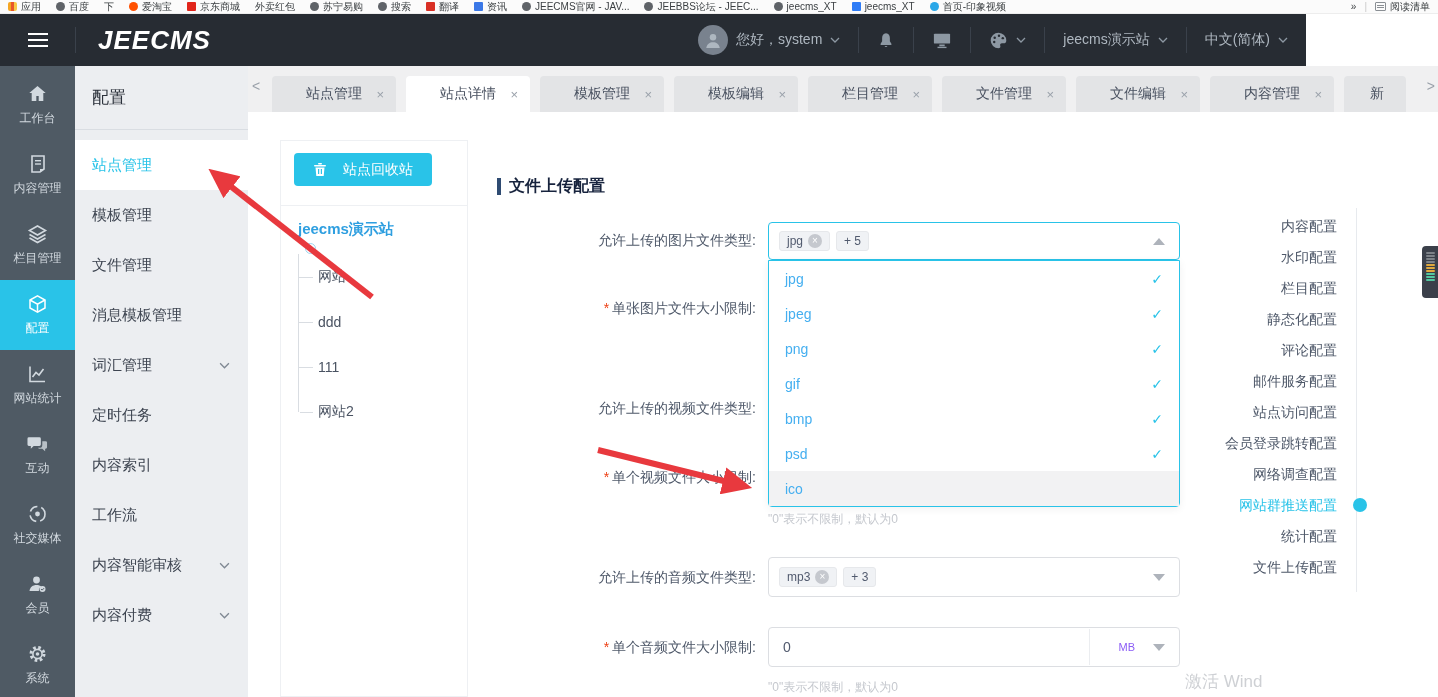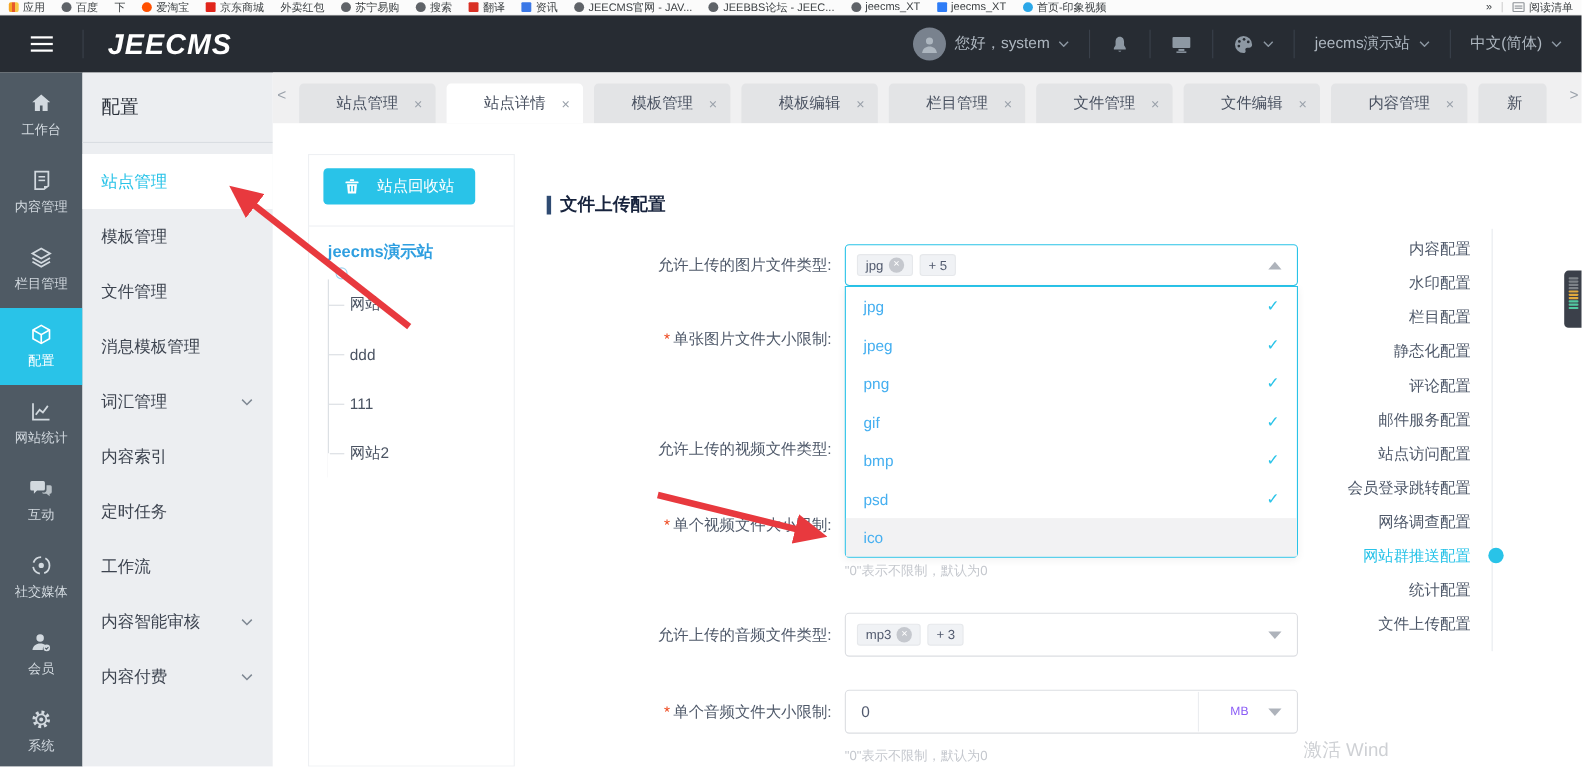--- a/index.html
+++ b/index.html
@@ -19,21 +19,21 @@
   .bmic.translate { background:#d93025; border-radius:1px; }
   .bmic.news { background:#3b78e7; border-radius:1px; }
   .bmic.site { background:#2e7cf6; border-radius:1px; }
   .bmic.video { background:#2aa7e8; }
   .bm-right { margin-left:auto; display:flex; align-items:center; gap:8px; }
   .bm-sep { color:#c9c9c9; }
   .rl-icon { width:11px; height:9px; border:1px solid #8a8f94; border-radius:1px; position:relative; }
   .rl-icon::before { content:""; position:absolute; left:1px; top:2px; width:7px; height:1px; background:#8a8f94; box-shadow:0 2px 0 #8a8f94; }
 
   
-  .header { position:absolute; left:0; top:14px; width:1438px; height:52px; background:#272c33;
+  .header { position:absolute; left:0; top:14px; width:1306px; height:52px; background:#272c33;
             display:flex; align-items:center; color:#aeb7c0; }
   .burger { width:75px; display:flex; justify-content:center; cursor:pointer; }
   .burger span { display:block; width:20px; height:14px;
                  border-top:2px solid #fff; border-bottom:2px solid #fff; position:relative; }
   .burger span::after { content:""; position:absolute; left:0; top:4px; width:20px; height:2px; background:#fff; }
   .hdr-div { width:1px; height:26px; background:#3a414b; }
   .logo { color:#fff; font-size:26px; font-weight:bold; font-style:italic; letter-spacing:1px; padding:0 22px; }
   .hdr-right { margin-left:auto; display:flex; align-items:center; font-size:14px; height:100%; }
   .hdr-item { display:flex; align-items:center; gap:8px; padding:0 18px; height:100%; cursor:pointer; }
   .avatar { width:30px; height:30px; border-radius:50%; background:#79828e; display:flex; align-items:center; justify-content:center; overflow:hidden; }
@@ -364,24 +364,24 @@
         </div>
       <div class="s2item">
           <span class="lbl">词汇管理</span>
           <span class="chev">
             <svg width="11" height="7" viewBox="0 0 10 6">
               <polyline points="1,1 5,5 9,1" fill="none" stroke="currentColor" stroke-width="1.2"></polyline>
             </svg>
           </span>
         </div>
       <div class="s2item">
+          <span class="lbl">定时任务</span>
+        </div>
+      <div class="s2item">
           <span class="lbl">内容索引</span>
-        </div>
-      <div class="s2item">
-          <span class="lbl">定时任务</span>
         </div>
       <div class="s2item">
           <span class="lbl">工作流</span>
         </div>
       <div class="s2item">
           <span class="lbl">内容智能审核</span>
           <span class="chev">
             <svg width="11" height="7" viewBox="0 0 10 6">
               <polyline points="1,1 5,5 9,1" fill="none" stroke="currentColor" stroke-width="1.2"></polyline>
             </svg>

